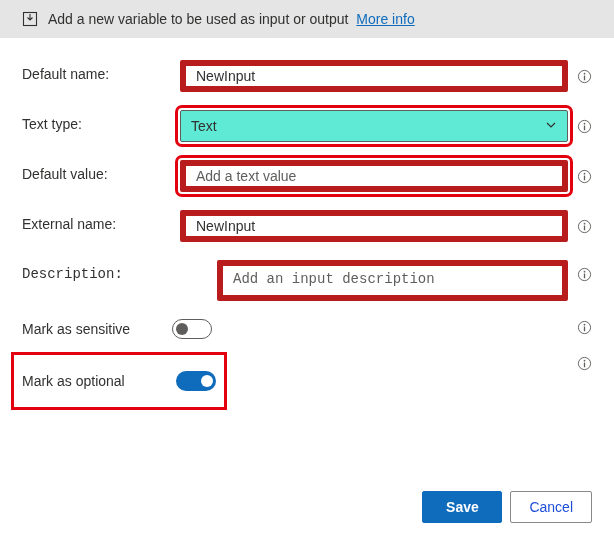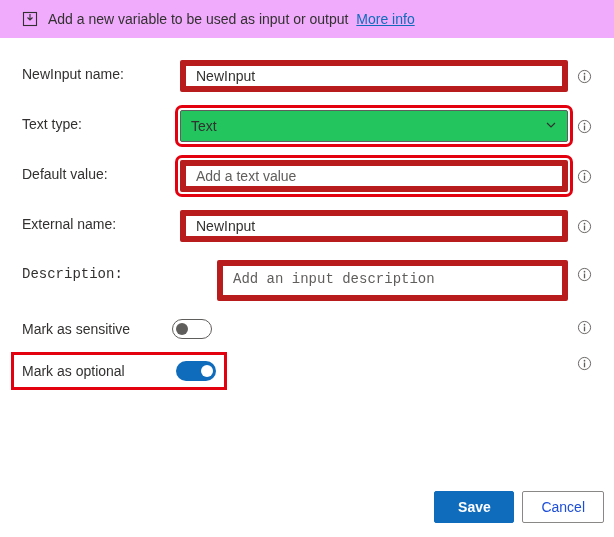--- a/index.html
+++ b/index.html
@@ -17,21 +17,21 @@
     display: flex;
     justify-content: space-between;
     align-items: center;
     padding: 18px 22px 14px 22px;
   }
   .title { font-size: 20px; font-weight: 600; }
   .close-btn { background: none; border: none; cursor: pointer; padding: 0; }
   .close-btn svg { width: 14px; height: 14px; }
 
   .info-banner {
-    background: #f0abfc;
+    background: #e5e5e5;
     padding: 11px 22px;
     display: flex;
     align-items: center;
     gap: 10px;
   }
   .inbox-icon svg { width: 16px; height: 16px; display: block; }
   .info-text { font-size: 14px; color: #323130; }
   .more-info { color: #0f6cbd; text-decoration: underline; cursor: pointer; margin-left: 4px; }
 
   .form { padding: 22px 22px 0 22px; }
@@ -81,33 +81,33 @@
 
   .select {
     flex: 1;
     position: relative;
     display: flex;
     align-items: center;
     border: 1px solid #605e5c;
     border-radius: 2px;
     height: 32px;
     padding: 0 10px;
-    background: #22c55e;
+    background: #5eead4;
     cursor: pointer;
   }
   .select .chev { position: absolute; right: 10px; }
   .select .chev svg { width: 12px; height: 12px; }
 
   .hl {
     outline: 3px solid #e3000f;
     outline-offset: 2px;
   }
   .hl-wrap {
     outline: 3px solid #e3000f;
-    padding: 6px 8px;
+    padding: 16px 8px;
     margin-left: -8px;
     display: inline-flex;
     align-items: center;
     gap: 12px;
   }
 
   .toggle {
     width: 40px; height: 20px;
     border-radius: 10px;
     position: relative;
@@ -133,21 +133,21 @@
     align-items: flex-start;
     justify-content: space-between;
     margin-bottom: 16px;
   }
   .mark-left { display: flex; align-items: center; }
   .mark-label { width: 150px; padding-right: 8px; }
 
   .footer {
     position: absolute;
     bottom: 14px;
-    right: 10px;
+    right: 22px;
     display: flex;
     gap: 8px;
   }
   .btn {
     min-width: 80px;
     height: 32px;
     border-radius: 2px;
     font-size: 14px;
     font-family: inherit;
     cursor: pointer;
@@ -172,21 +172,21 @@
     </span>
     <span class="info-text">
       <span>Add a new variable to be used as input or output</span>
       <a class="more-info">More info</a>
     </span>
   </div>
 
   <div class="form">
 
     <div class="row">
-      <div class="label">NewInput name:</div>
+      <div class="label">Default name:</div>
       <div class="control-wrap">
         <input class="textfield" value="NewInput" style="">
         <span class="info-icon">
           <svg viewBox="0 0 16 16">
               <circle cx="8" cy="8" r="6.5" fill="none" stroke="#605e5c" stroke-width="1"></circle>
               <circle cx="8" cy="5" r="0.9" fill="#605e5c"></circle>
               <rect x="7.3" y="7" width="1.4" height="5" fill="#605e5c"></rect>
             </svg>
         </span>
       </div>

